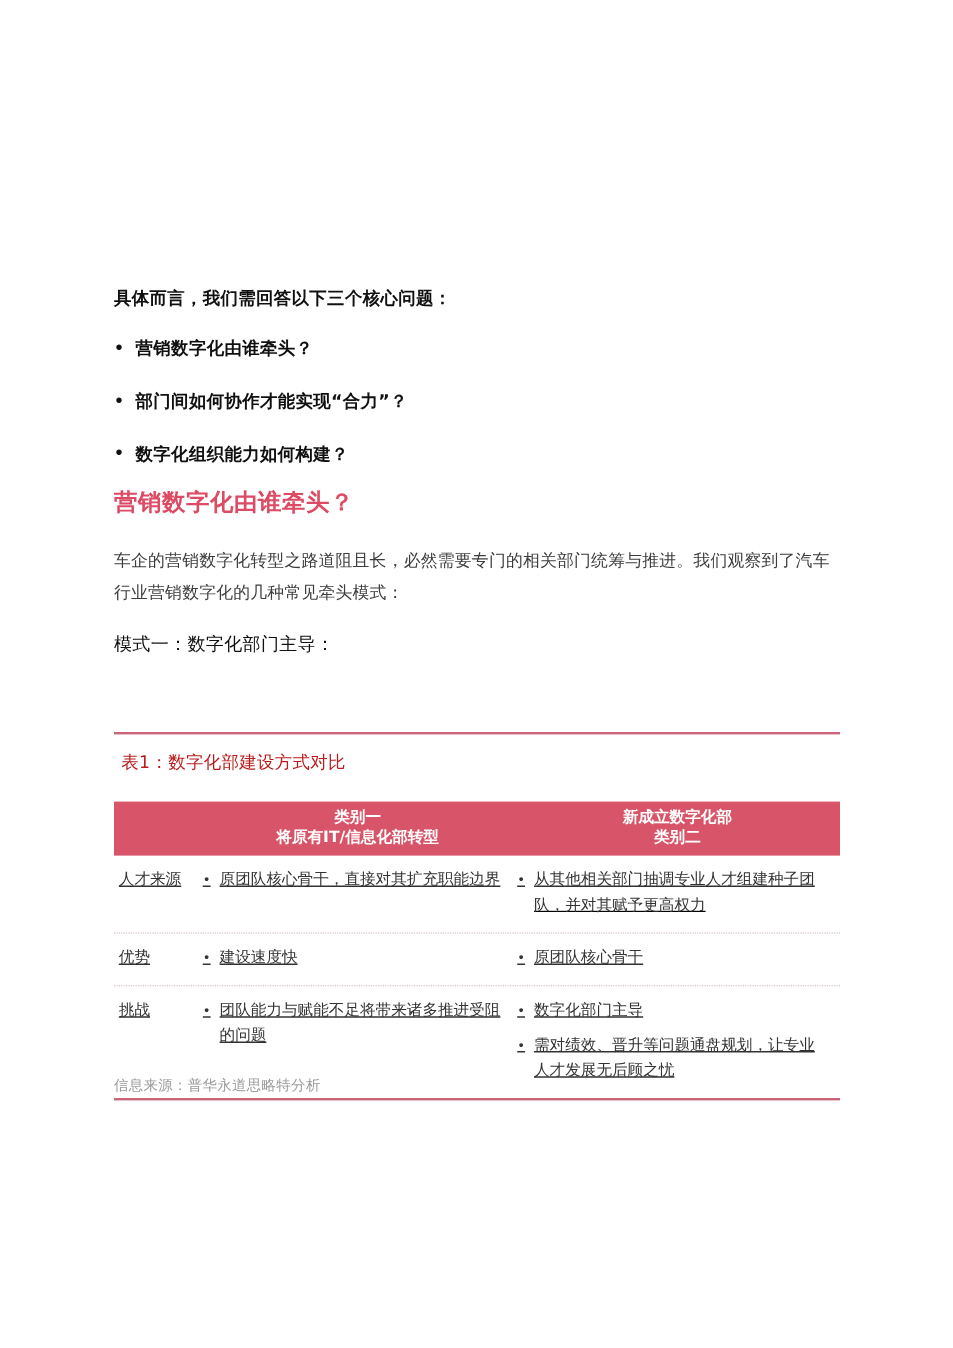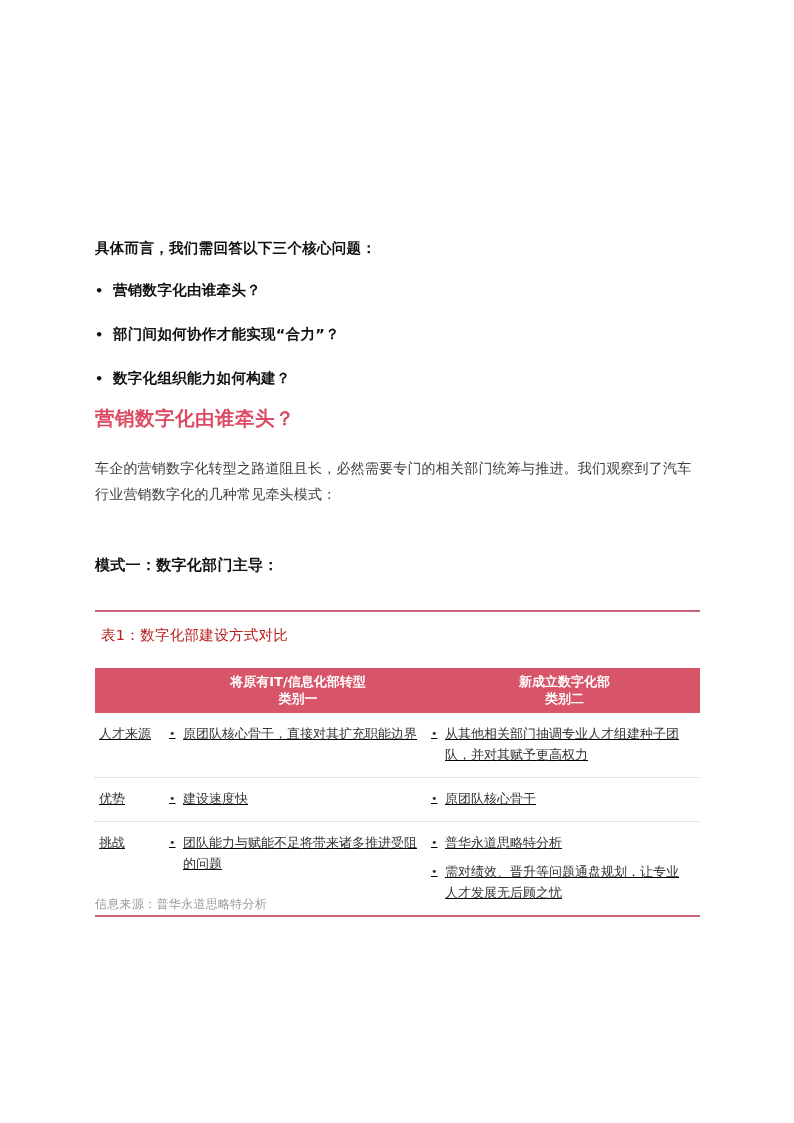--- a/index.html
+++ b/index.html
@@ -54,23 +54,23 @@
 
   .para {
     font-size: 14px;
     line-height: 26px;
     color: #3d3d3d;
     letter-spacing: 0.2px;
   }
   .para1 { top: 455px; }
 
   .mode-heading {
-    top: 556px;
+    top: 528px;
     font-size: 15px;
-    font-weight: bold;
+    font-weight: normal;
     color: #101010;
     letter-spacing: 0.3px;
   }
 
   .para2 { top: 570px; }
 
   .top-rule {
     top: 610px;
     height: 2px;
     background: #cb6478;
@@ -182,22 +182,22 @@
 
   <div class="abs top-rule"></div>
 
   <div class="abs table-title">表1：数字化部建设方式对比</div>
 
   <div class="abs table-wrap">
 
     <div class="tbl-header">
       <div class="hcell"></div>
       <div class="hcell">
+        <div>类别一</div>
         <div>将原有IT/信息化部转型</div>
-        <div>类别一</div>
       </div>
       <div class="hcell">
         <div>新成立数字化部</div>
         <div>类别二</div>
       </div>
     </div>
 
     <div class="tbl-body">
 
       <div class="tbl-row">
@@ -236,21 +236,21 @@
         <div class="row-label">挑战</div>
         <div class="cell">
           <div class="cell-bullet">
             <span class="dot">•</span>
             <span class="txt">团队能力与赋能不足将带来诸多推进受阻的问题</span>
           </div>
         </div>
         <div class="cell">
           <div class="cell-bullet">
             <span class="dot">•</span>
-            <span class="txt">普华永道思略特分析</span>
+            <span class="txt">数字化部门主导</span>
           </div>
           <div class="cell-bullet">
             <span class="dot">•</span>
             <span class="txt">需对绩效、晋升等问题通盘规划，让专业人才发展无后顾之忧</span>
           </div>
         </div>
       </div>
 
     </div>
   </div>

